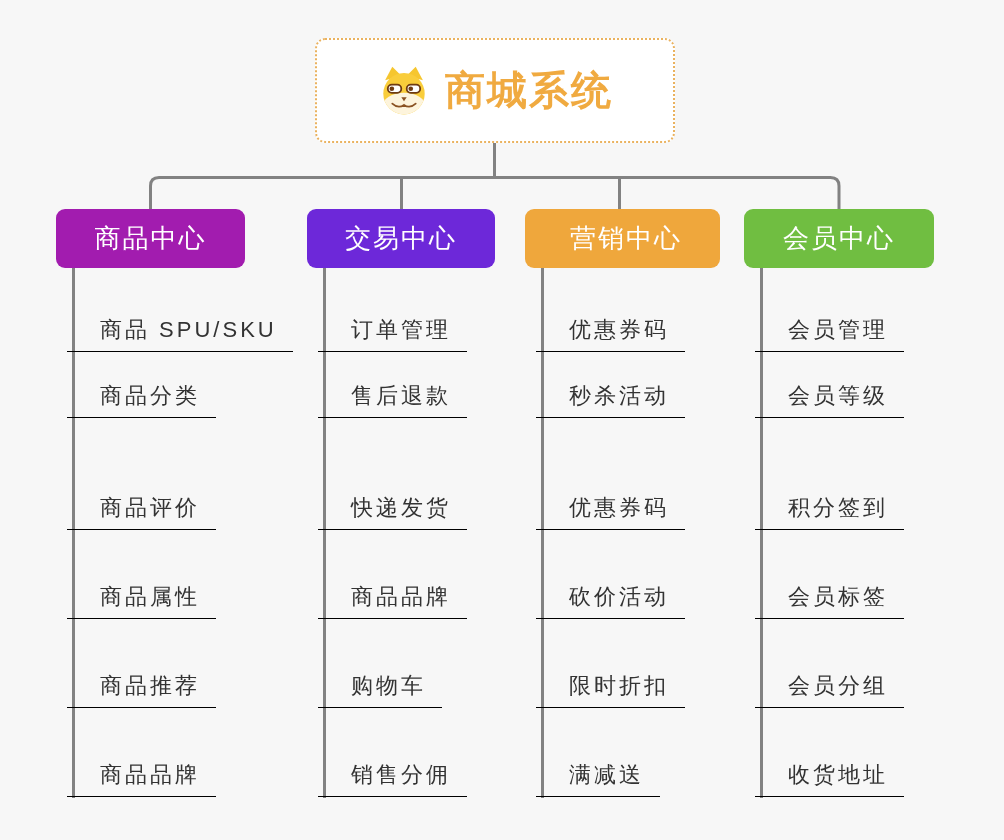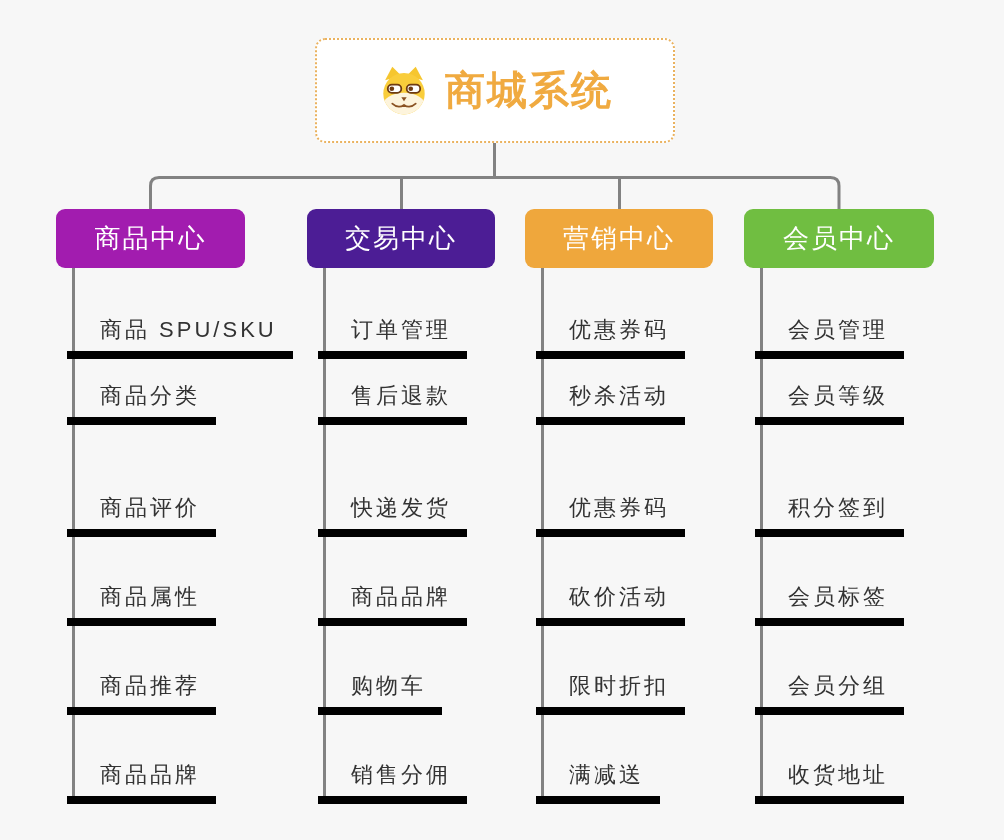--- a/index.html
+++ b/index.html
@@ -31,21 +31,21 @@
 
   
   .col{position:absolute;top:0;}
   .c0{left:67px;}
   .c1{left:318px;}
   .c2{left:536px;}
   .c3{left:755px;}
   .item{
     position:absolute;left:0;white-space:nowrap;
     padding:0 16px 6px 33px;line-height:30px;
-    border-bottom:8px solid #000000;
+    border-bottom:1px solid #000000;
     font-size:22px;letter-spacing:3px;color:#333333;
   }
   .item:nth-child(1){top:315px;}
   .item:nth-child(2){top:381px;}
   .item:nth-child(3){top:493px;}
   .item:nth-child(4){top:582px;}
   .item:nth-child(5){top:671px;}
   .item:nth-child(6){top:760px;}
 </style>
 </head>
@@ -81,24 +81,24 @@
       <circle cx="37.5" cy="27.5" r="2.6" fill="#6E3B12"></circle>
       <path d="M27,37 h6 l-3,4.5 z" fill="#8A5222"></path>
       <path d="M17,44 q6.5,6 13,1.5 q6.5,4.5 13,-1.5" stroke="#8A5222" stroke-width="2" fill="none" stroke-linecap="round"></path>
     </svg>
     <span class="root-title" style="color: rgb(240, 170, 64);">商城系统</span>
   </div>
 
   <div class="branch b0" style="background-color: #a21caf;">
     <span>商品中心</span>
   </div>
-  <div class="branch b1" style="background-color: #4c1d95;">
+  <div class="branch b1" style="background-color: #6d28d9;">
     <span>交易中心</span>
   </div>
-  <div class="branch b2" style="background-color: rgb(239, 167, 60);">
+  <div class="branch b2" style="background-color: rgb(239, 167, 60); padding-left: 7px;">
     <span>营销中心</span>
   </div>
   <div class="branch b3" style="background-color: rgb(112, 190, 65);">
     <span>会员中心</span>
   </div>
 
   <div class="col c0">
     <div class="item">商品 SPU/SKU</div>
     <div class="item">商品分类</div>
     <div class="item">商品评价</div>

